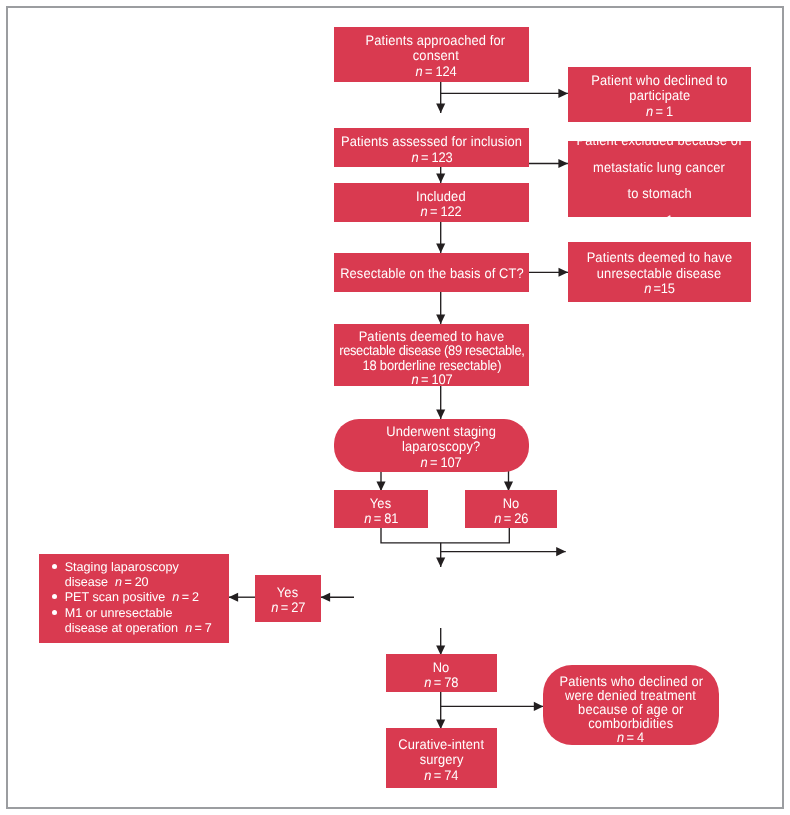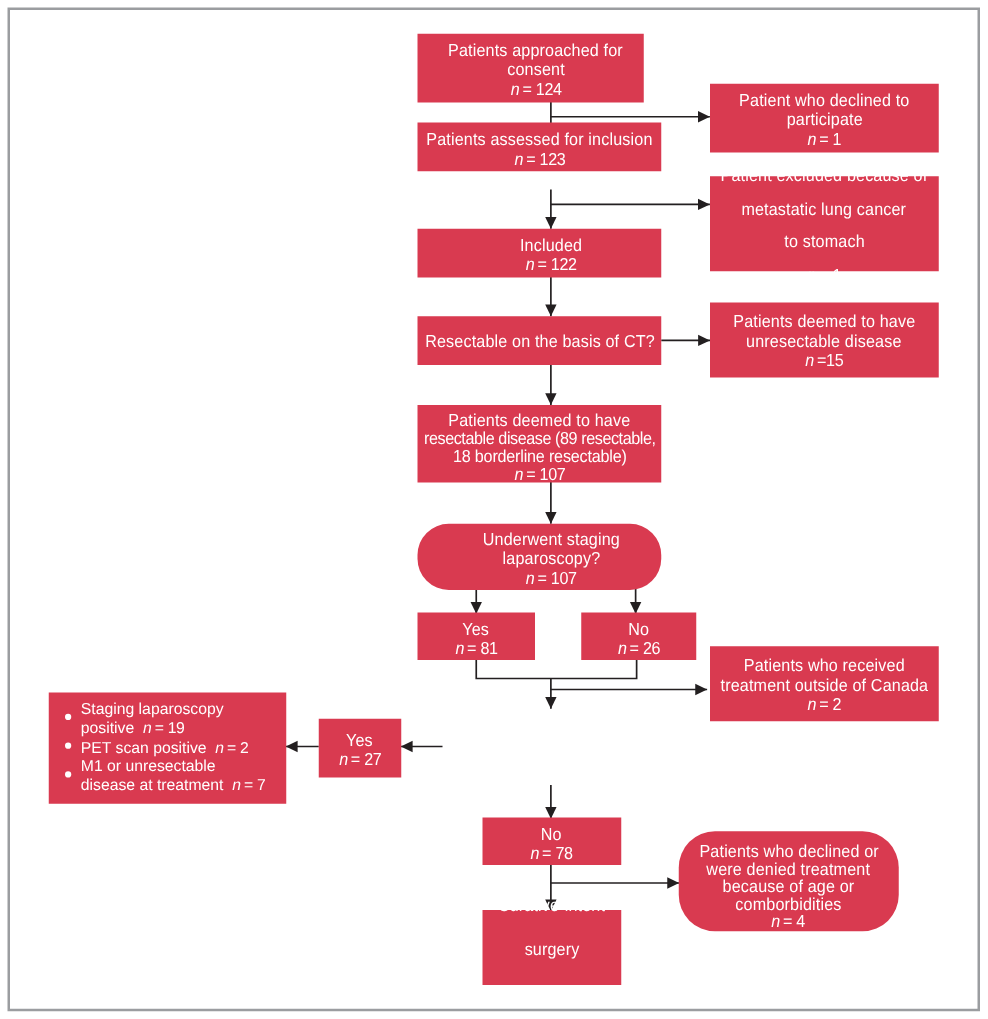--- a/index.html
+++ b/index.html
@@ -42,21 +42,21 @@
   .lh14{line-height:14.1px;padding-top:3.4px;}
   .lh14b{line-height:14.4px;padding-top:2.0px;}
   .lhup{line-height:15.6px;}
   .lhup .ln{transform:scaleX(0.928) translateY(-0.7px);}
   .blist{
     position:absolute;background:#d93a50;color:#fff;
     font-size:12.6px;line-height:15.05px;box-sizing:border-box;
     display:flex;flex-direction:column;justify-content:center;
     padding-left:11.7px;
   }
-  .bitem{display:flex;align-items:center;text-align:left;}
+  .bitem{display:flex;align-items:flex-start;text-align:left;}
   .bul{width:14px;flex:0 0 14px;font-size:0;line-height:16px;position:relative;}
   .bul::before{content:"";position:absolute;left:1.3px;top:3.8px;width:5.2px;height:5.2px;border-radius:50%;background:#fff;}
   .btxt{flex:1 1 auto;}
   svg#arrows{position:absolute;left:0;top:0;width:790px;height:815px;pointer-events:none;overflow:visible;}
 </style>
 </head>
 <body>
 
 <div id="page">
   <div id="frame"></div>
@@ -82,33 +82,33 @@
         <path d="M440.7,542.8 L440.7,567.0" marker-end="url(#ah)"></path>
         <path d="M440.7,551.6 L565.7,551.6" marker-end="url(#ah)"></path>
         <path d="M354,597.2 L320.6,597.2" marker-end="url(#ah)"></path>
         <path d="M255,597.2 L228.6,597.2" marker-end="url(#ah)"></path>
         <path d="M440.7,628 L440.7,655.0" marker-end="url(#ah)"></path>
         <path d="M440.7,692 L440.7,729.0" marker-end="url(#ah)"></path>
         <path d="M440.7,706.4 L543.3,706.4" marker-end="url(#ah)"></path>
       </g>
   </svg>
 
-  <div class="box" style="left:334px;top:26.6px;width:181px;height:55px;padding-left:8px;">
+  <div class="box" style="left:334px;top:26.6px;width:195px;height:55px;padding-left:8px;">
     <span class="ln">Patients approached for</span>
     <span class="ln">consent</span>
     <span class="ln n"><i>n</i><span class="sp"></span><span>= 124</span></span>
   </div>
 
   <div class="box" style="left:568px;top:66.6px;width:183px;height:55px;">
     <span class="ln">Patient who declined to</span>
     <span class="ln">participate</span>
     <span class="ln n"><i>n</i><span class="sp"></span><span>= 1</span></span>
   </div>
 
-  <div class="box" style="left:334px;top:98px;width:195px;height:39px;">
+  <div class="box" style="left:334px;top:128px;width:195px;height:39px;">
     <span class="ln">Patients assessed for inclusion</span>
     <span class="ln n"><i>n</i><span class="sp"></span><span>= 123</span></span>
   </div>
 
   <div class="box" style="left:568px;top:140.6px;width:183px;height:76px;gap:11px;">
     <span class="ln">Patient excluded because of</span>
     <span class="ln">metastatic lung cancer</span>
     <span class="ln">to stomach</span>
     <span class="ln n"><i>n</i><span class="sp"></span><span>= 1</span></span>
   </div>
@@ -144,59 +144,54 @@
   <div class="box" style="left:334px;top:490.1px;width:94px;height:38px;">
     <span class="ln">Yes</span>
     <span class="ln n"><i>n</i><span class="sp"></span><span>= 81</span></span>
   </div>
 
   <div class="box" style="left:464.8px;top:490.1px;width:92.2px;height:38px;">
     <span class="ln">No</span>
     <span class="ln n"><i>n</i><span class="sp"></span><span>= 26</span></span>
   </div>
 
-  <div class="box" style="left:568px;top:516.6px;width:183px;height:60px;">
-    <span class="ln">Patients who received</span>
-    <span class="ln">treatment outside of Canada</span>
-    <span class="ln n"><i>n</i><span class="sp"></span><span>= 2</span></span>
-  </div>
 
 
   <div class="box" style="left:255px;top:574.6px;width:66px;height:47px;">
     <span class="ln">Yes</span>
     <span class="ln n"><i>n</i><span class="sp"></span><span>= 27</span></span>
   </div>
 
   <div class="blist" style="left:39px;top:553.6px;width:190px;height:89px;">
     <div class="bitem">
       <span class="bul">•</span>
-      <span class="btxt"><span>Staging laparoscopy</span><br><span>positive</span>&nbsp;&nbsp;<span class="n"><i>n</i><span class="sp"></span><span>= 19</span></span></span>
+      <span class="btxt"><span>Staging laparoscopy</span><br><span>disease</span>&nbsp;&nbsp;<span class="n"><i>n</i><span class="sp"></span><span>= 20</span></span></span>
     </div>
     <div class="bitem">
       <span class="bul">•</span>
       <span class="btxt"><span>PET scan positive</span>&nbsp;&nbsp;<span class="n"><i>n</i><span class="sp"></span><span>= 2</span></span></span>
     </div>
     <div class="bitem">
       <span class="bul">•</span>
-      <span class="btxt"><span>M1 or unresectable</span><br><span>disease at treatment</span>&nbsp;&nbsp;<span class="n"><i>n</i><span class="sp"></span><span>= 7</span></span></span>
+      <span class="btxt"><span>M1 or unresectable</span><br><span>disease at operation</span>&nbsp;&nbsp;<span class="n"><i>n</i><span class="sp"></span><span>= 7</span></span></span>
     </div>
   </div>
 
   <div class="box" style="left:386px;top:654.1px;width:111px;height:38px;">
     <span class="ln">No</span>
     <span class="ln n"><i>n</i><span class="sp"></span><span>= 78</span></span>
   </div>
 
   <div class="box lh14" style="left:543px;top:665.1px;width:176px;height:80.2px;border-radius:29px;">
     <span class="ln">Patients who declined or</span>
     <span class="ln">were denied treatment</span>
     <span class="ln">because of age or</span>
     <span class="ln">comborbidities</span>
     <span class="ln n"><i>n</i><span class="sp"></span><span>= 4</span></span>
   </div>
 
-  <div class="box" style="left:386px;top:728.0px;width:111px;height:59.6px;gap:20px;">
+  <div class="box" style="left:386px;top:728.0px;width:111px;height:59.6px;">
     <span class="ln">Curative-intent</span>
     <span class="ln">surgery</span>
     <span class="ln n"><i>n</i><span class="sp"></span><span>= 74</span></span>
   </div>
 
 </div>
 
 </body></html>

